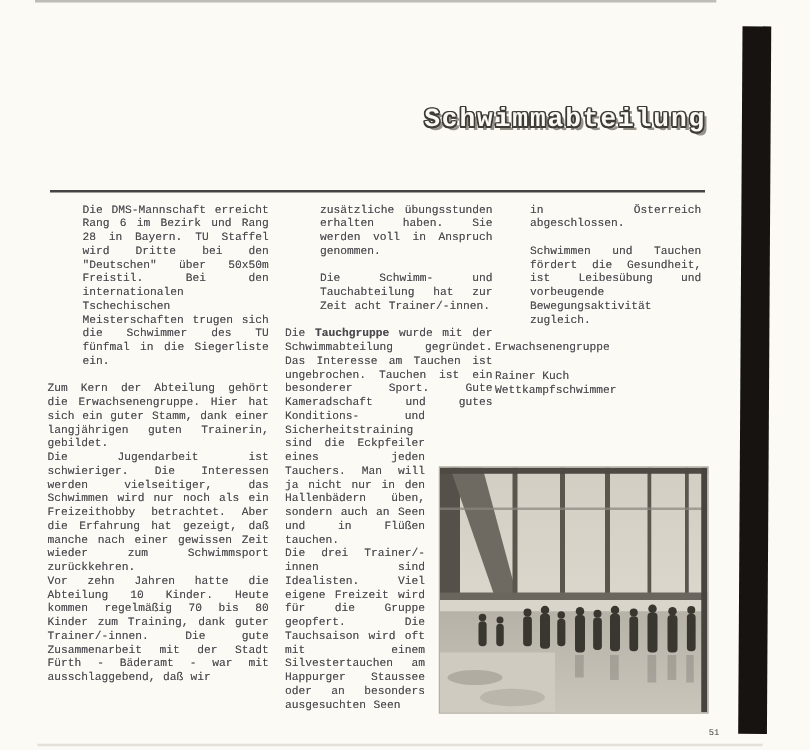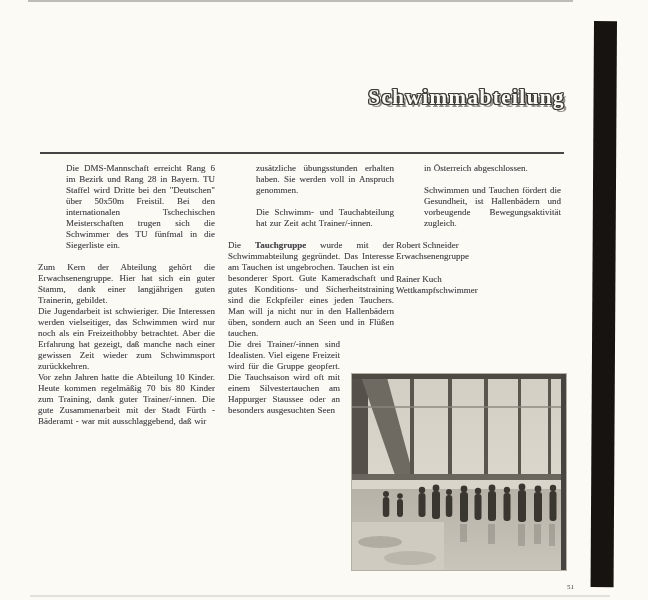--- a/index.html
+++ b/index.html
@@ -1,19 +1,19 @@
 <!DOCTYPE html>
 <html><head>
 <meta charset="utf-8">
 <style>
   html,body { margin:0; padding:0; background:#f4f3ef; }
   .stage {
     position:relative; width:648px; height:600px;
     background:#fbfaf5; overflow:hidden;
-    font-family:Liberation Serif, serif;
+    font-family:Liberation Mono, monospace;
     color:#4a4a4f;
   }
   
   .scan-top    { position:absolute; left:28px; top:0; width:545px; height:1.5px; background:#aaa7a1; opacity:.75; }
   .scan-bottom { position:absolute; left:30px; top:595px; width:580px; height:2px; background:#e2e0d9; }
   
   .spine-bar {
     position:absolute; left:594px; top:21px; width:23px; height:566px;
     background:#161310; transform:rotate(0.35deg); transform-origin:top left;
   }
@@ -72,23 +72,22 @@
   <div class="col col2">
     <div class="photo-spacer"></div>
     <p class="pgap">zusätzliche übungsstunden erhalten haben. Sie werden voll in Anspruch genommen.</p>
     <p class="pgap">Die Schwimm- und Tauchabteilung hat zur Zeit acht Trainer/-innen.</p>
     <p><span>Die </span><b>Tauchgruppe</b><span> wurde mit der Schwimmabteilung gegründet. Das Interesse am Tauchen ist ungebrochen. Tauchen ist ein besonderer Sport. Gute Kameradschaft und gutes Konditions- und Sicherheitstraining sind die Eckpfeiler eines jeden Tauchers. Man will ja nicht nur in den Hallenbädern üben, sondern auch an Seen und in Flüßen tauchen.</span></p>
     <p>Die drei Trainer/-innen sind Idealisten. Viel eigene Freizeit wird für die Gruppe geopfert. Die Tauchsaison wird oft mit einem Silvestertauchen am Happurger Staussee oder an besonders ausgesuchten Seen</p>
   </div>
 
   <div class="col col3">
     <p class="pgap">in Österreich abgeschlossen.</p>
-    <p class="pgap">Schwimmen und Tauchen fördert die Gesundheit, ist Hallenbädern und vorbeugende Bewegungsaktivität zugleich.</p>
+    <p class="pgap">Schwimmen und Tauchen fördert die Gesundheit, ist Leibesübung und vorbeugende Bewegungsaktivität zugleich.</p>
     <div class="sig pgap">
-      <div>Robert Schneider</div>
       <div>Erwachsenengruppe</div>
     </div>
     <div class="sig">
       <div>Rainer Kuch</div>
       <div>Wettkampfschwimmer</div>
     </div>
   </div>
 
   <div class="photo">
     <svg width="214" height="196" viewBox="0 0 214 196">

